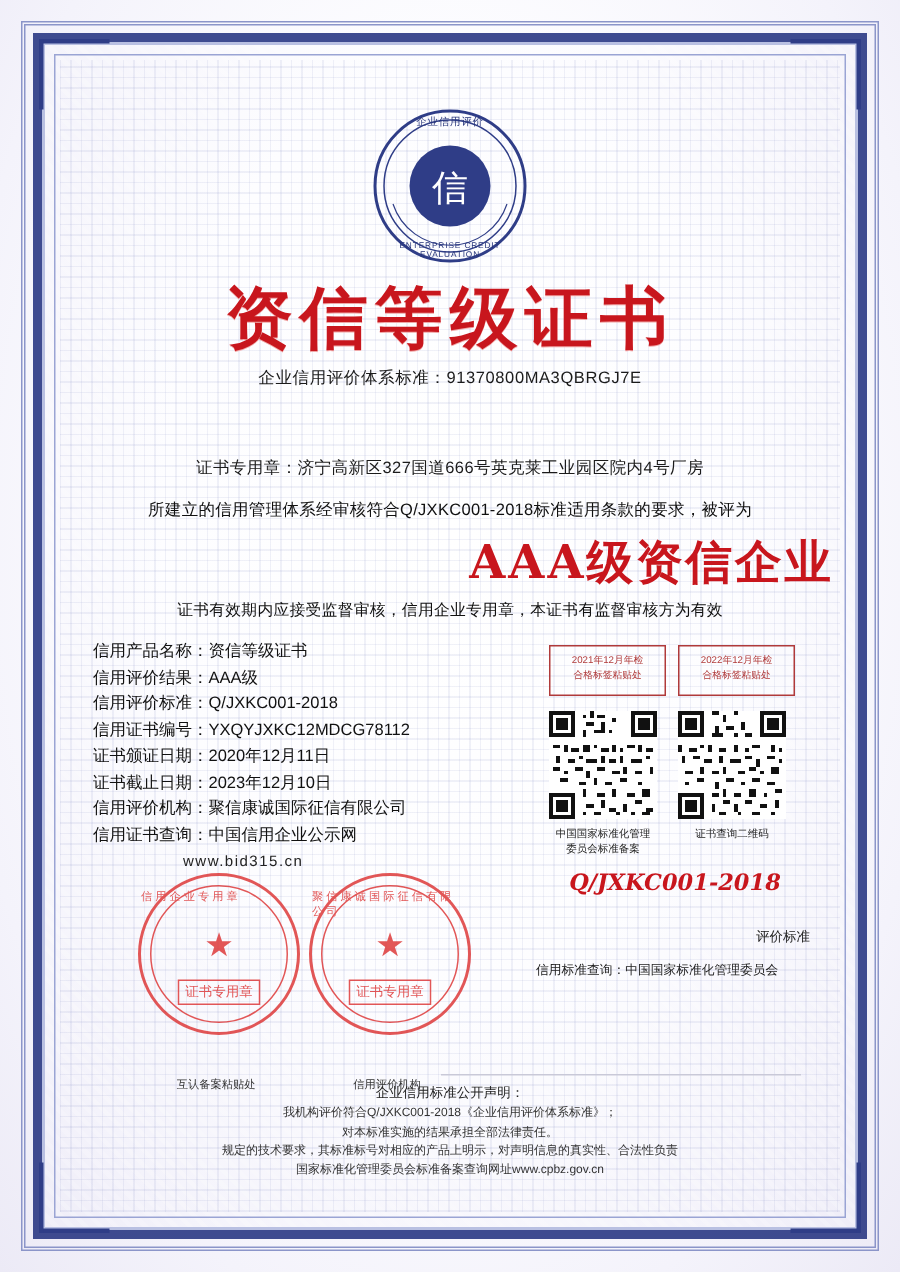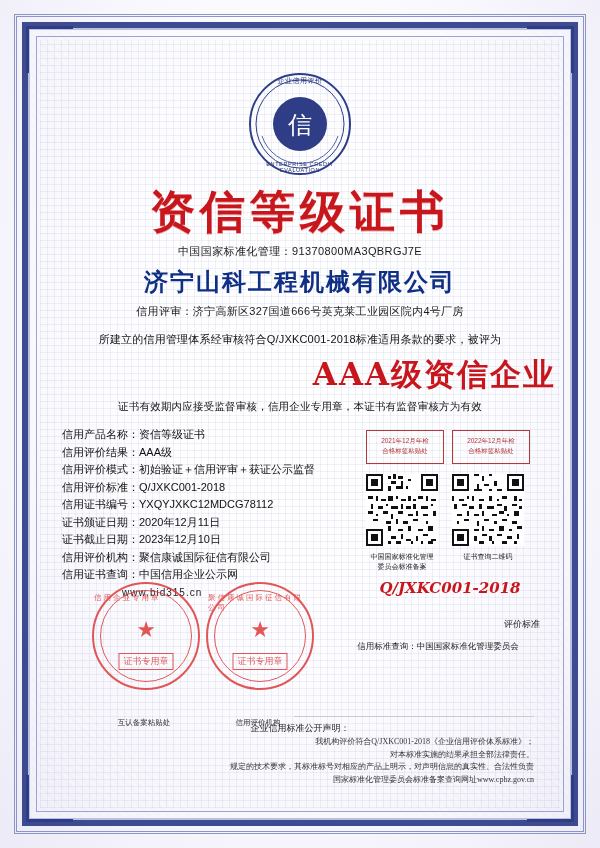--- a/index.html
+++ b/index.html
@@ -186,22 +186,22 @@
   }
   .seal-cap.a{left:40px;}
   .seal-cap.b{left:154px;}
 
   
   .foot-title{
     position:absolute;top:678px;left:0;right:0;text-align:center;
     font-size:9px;color:#222;
   }
   .foot-body{
-    position:absolute;top:692px;left:22px;right:22px;text-align:right;
-    font-size:8px;color:#333;line-height:12.5px;font-family:Liberation Serif, serif;
+    position:absolute;top:692px;left:22px;right:22px;text-align:center;
+    font-size:8px;color:#333;line-height:12.5px;
   }
   .hr{
     position:absolute;left:250px;right:22px;top:672px;height:1px;background:#c9c9d8;
   }
 </style>
 </head>
 <body>
 
 <div class="cert">
   <div class="frame-outer"></div>
@@ -222,31 +222,29 @@
         <circle cx="52" cy="52" r="44" fill="none" stroke="#2f3d87" stroke-width="1"></circle>
         <circle cx="52" cy="52" r="27" fill="#2f3d87"></circle>
         <text x="52" y="61" text-anchor="middle" font-size="24" fill="#ffffff" font-family="DejaVu Serif, serif">信</text>
         <path d="M14 64 A40 40 0 0 0 90 64" fill="none" stroke="#2f3d87" stroke-width="0.8"></path>
       </svg>
       <div class="emblem-text-top">企业信用评价</div>
       <div class="emblem-text-bot">ENTERPRISE CREDIT EVALUATION</div>
     </div>
 
     <div class="main-title">资信等级证书</div>
-    <div class="line-code">中国国家标准化管理：91370800MA3QBRGJ7E</div>
-    <div class="company">济宁山科工程机械有限公司</div>
-    <div class="addr">信用评审：济宁高新区327国道666号英克莱工业园区院内4号厂房</div>
+    <div class="line-code">企业信用评价体系标准：91370800MA3QBRGJ7E</div>
+    <div class="addr">证书专用章：济宁高新区327国道666号英克莱工业园区院内4号厂房</div>
     <div class="statement">所建立的信用管理体系经审核符合Q/JXKC001-2018标准适用条款的要求，被评为</div>
     <div class="grade">AAA级资信企业</div>
     <div class="valid-note">证书有效期内应接受监督审核，信用企业专用章，本证书有监督审核方为有效</div>
 
     <div class="info">
       <div class="row"><span class="k">信用产品名称：</span><span class="v">资信等级证书</span></div>
       <div class="row"><span class="k">信用评价结果：</span><span class="v">AAA级</span></div>
-      <div class="row"><span class="k">信用评价模式：</span><span class="v">初始验证＋信用评审＋获证公示监督</span></div>
       <div class="row"><span class="k">信用评价标准：</span><span class="v">Q/JXKC001-2018</span></div>
       <div class="row"><span class="k">信用证书编号：</span><span class="v">YXQYJXKC12MDCG78112</span></div>
       <div class="row"><span class="k">证书颁证日期：</span><span class="v">2020年12月11日</span></div>
       <div class="row"><span class="k">证书截止日期：</span><span class="v">2023年12月10日</span></div>
       <div class="row"><span class="k">信用评价机构：</span><span class="v">聚信康诚国际征信有限公司</span></div>
       <div class="row"><span class="k">信用证书查询：</span><span class="v">中国信用企业公示网</span></div>
       <div class="site">www.bid315.cn</div>
     </div>
 
     <div class="insp a">

